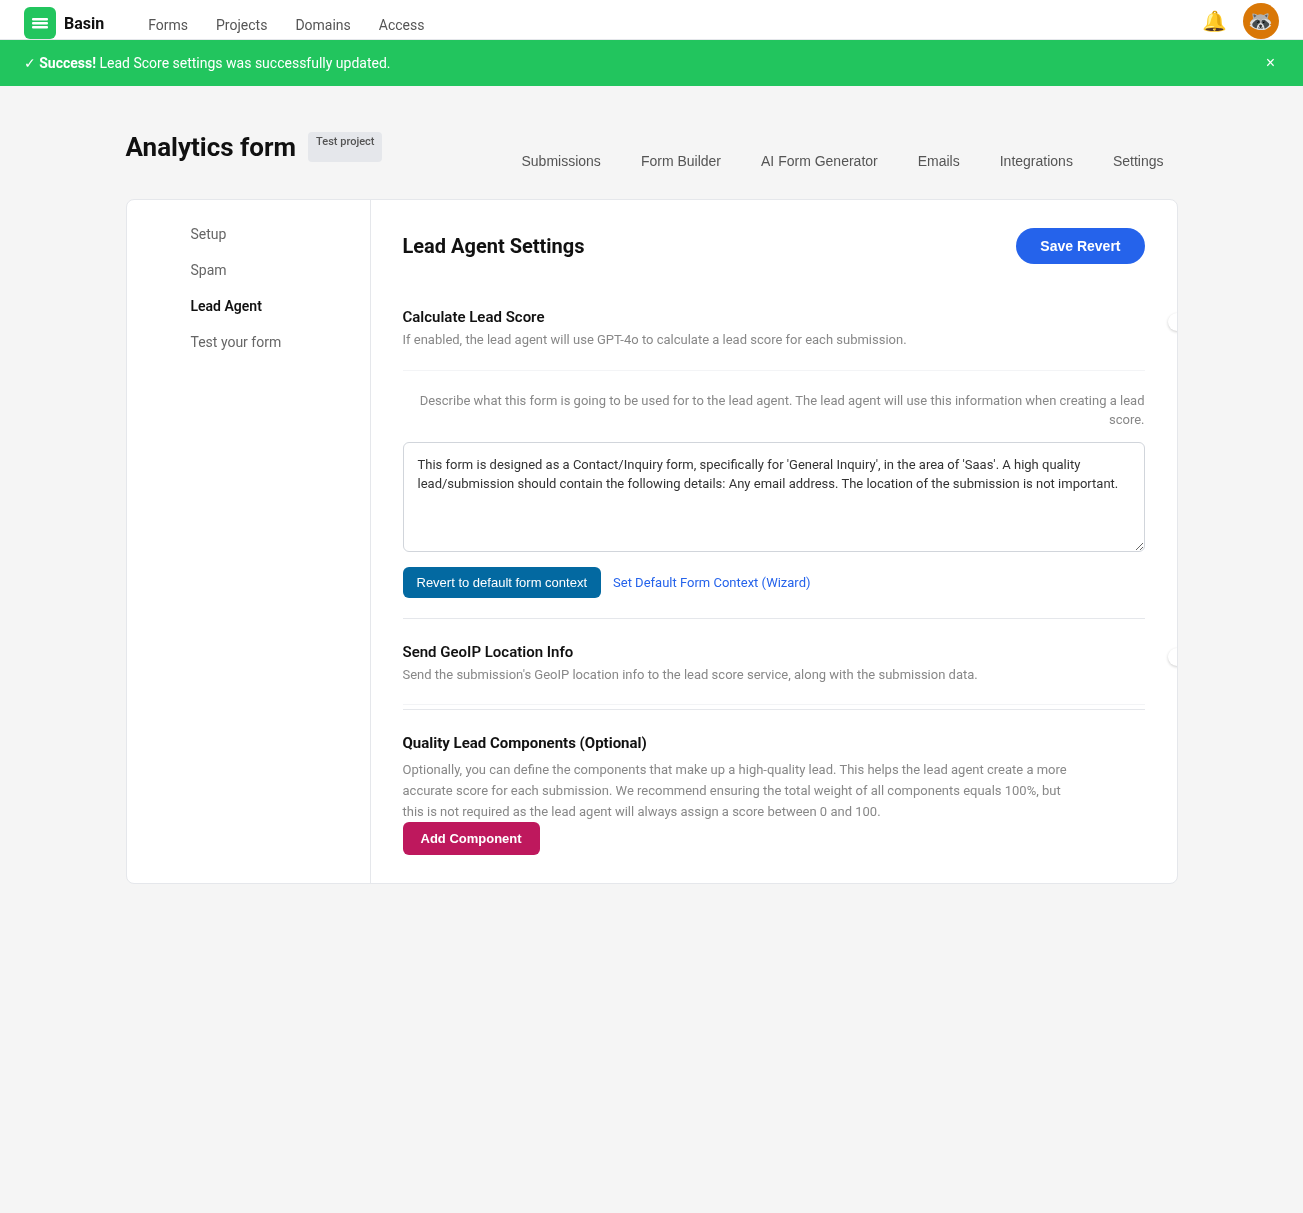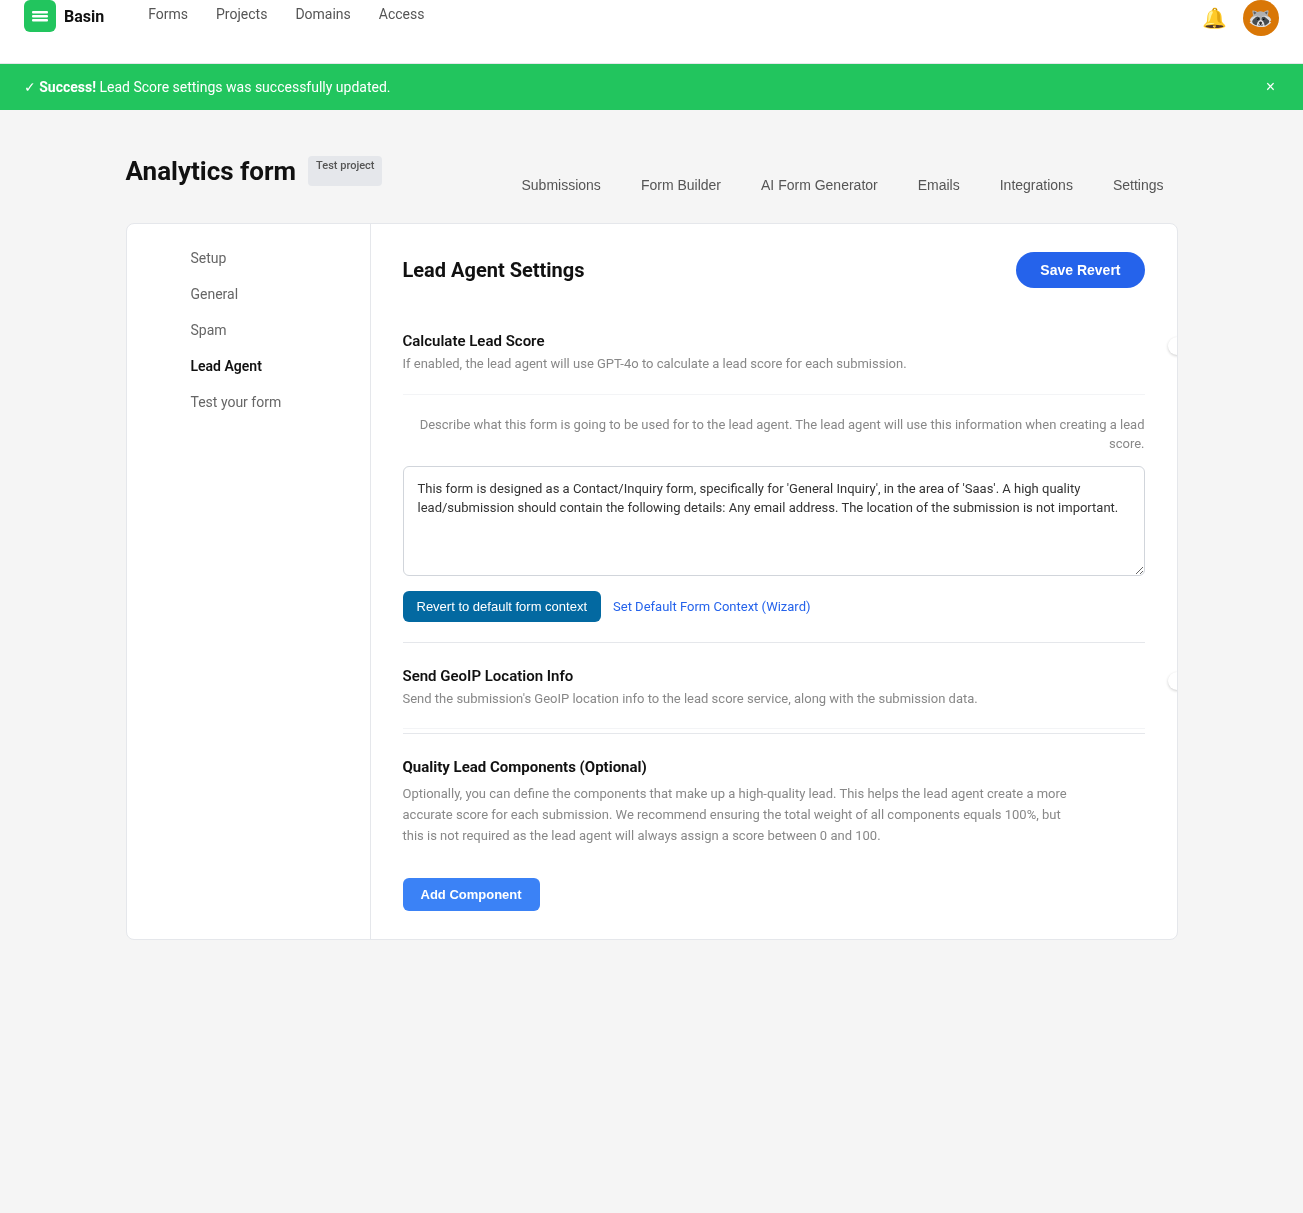--- a/index.html
+++ b/index.html
@@ -3,23 +3,23 @@
   <meta charset="utf-8">
   <style>
     * { box-sizing: border-box; margin: 0; padding: 0; }
     body { font-family: -apple-system, BlinkMacSystemFont, 'Segoe UI', Roboto, sans-serif; background: #f5f5f5; color: #333; font-size: 14px; }
 
     
     .navbar {
       background: #fff;
       border-bottom: 1px solid #e5e7eb;
       display: flex;
-      align-items: flex-start;
+      align-items: flex-end;
       padding: 0 24px;
-      height: 64px;
+      height: 40px;
       gap: 24px;
     }
     .navbar-brand {
       display: flex;
       align-items: center;
       gap: 8px;
       font-weight: 700;
       font-size: 16px;
       color: #111;
       text-decoration: none;
@@ -309,29 +309,29 @@
     }
     .wizard-link {
       color: #2563eb;
       font-size: 13px;
       cursor: pointer;
       text-decoration: none;
     }
 
     
     .add-component-btn {
-      background: #3b82f6;
+      background: #be185d;
       color: #fff;
       border: none;
       border-radius: 6px;
       padding: 9px 18px;
       font-size: 13px;
       font-weight: 600;
       cursor: pointer;
-      margin-top: 32px;
+      margin-top: 0;
     }
 
     
     .quality-section {
       padding-top: 20px;
     }
     .quality-title {
       font-size: 15px;
       font-weight: 700;
       color: #111;
@@ -403,21 +403,20 @@
       <button class="form-nav-tab">Emails</button>
       <button class="form-nav-tab">Integrations</button>
       <button class="form-nav-tab">Settings</button>
     </div>
   </div>
 
   <div class="content-layout">
 
     <div class="sidebar">
       <div class="sidebar-item">Setup</div>
-      <div class="sidebar-item">General</div>
       <div class="sidebar-item">Spam</div>
       <div class="sidebar-item active">Lead Agent</div>
       <div class="sidebar-item">Test your form</div>
     </div>
 
     <div class="main-content">
 
       <div class="section-header-row">
         <h2 class="section-title">Lead Agent Settings</h2>
         <button class="save-btn">Save Revert</button>

